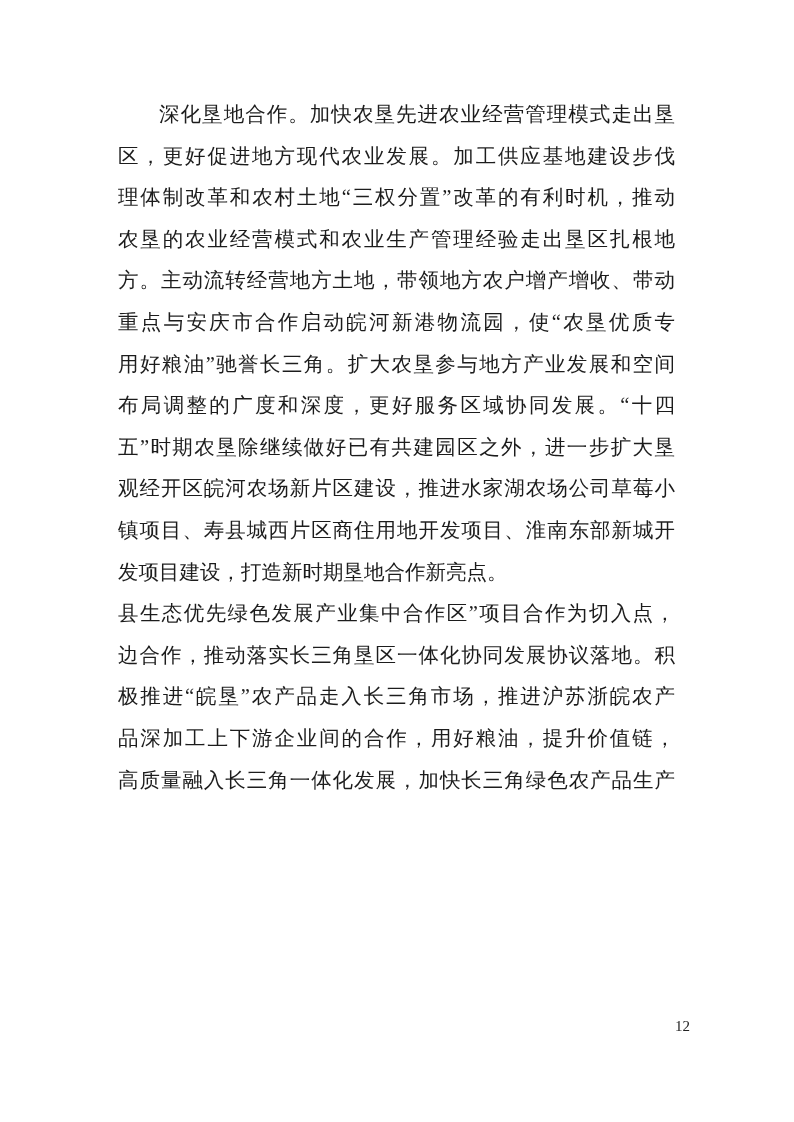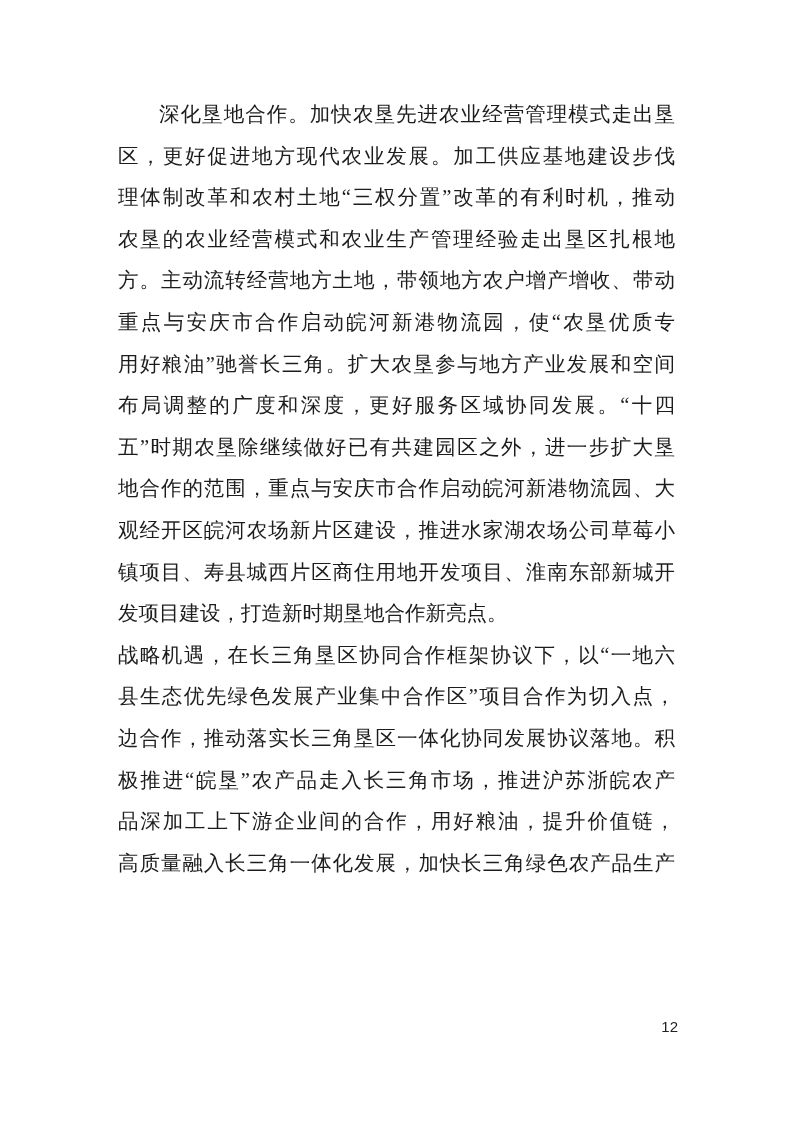--- a/index.html
+++ b/index.html
@@ -35,52 +35,50 @@
     white-space: nowrap;
   }
   .text-line.indent {
     text-indent: 2em;
   }
   .text-line.last {
     text-align-last: left;
   }
   .page-footer {
     position: absolute;
-    right: 116px;
+    right: 104px;
     top: 1018px;
     font-size: 15px;
     color: #222222;
-    font-family: Liberation Sans, sans-serif;
+    font-family: Liberation Serif, serif;
   }
 </style>
 </head>
 <body>
 
 <div class="page">
 
   <div class="text-block">
 
     <div class="paragraph">
       <div class="text-line indent">深化垦地合作。加快农垦先进农业经营管理模式走出垦</div>
       <div class="text-line">区，更好促进地方现代农业发展。加工供应基地建设步伐</div>
       <div class="text-line">理体制改革和农村土地“三权分置”改革的有利时机，推动</div>
       <div class="text-line">农垦的农业经营模式和农业生产管理经验走出垦区扎根地</div>
       <div class="text-line">方。主动流转经营地方土地，带领地方农户增产增收、带动</div>
       <div class="text-line">重点与安庆市合作启动皖河新港物流园，使“农垦优质专</div>
       <div class="text-line">用好粮油”驰誉长三角。扩大农垦参与地方产业发展和空间</div>
       <div class="text-line">布局调整的广度和深度，更好服务区域协同发展。“十四</div>
       <div class="text-line">五”时期农垦除继续做好已有共建园区之外，进一步扩大垦</div>
-      <div class="text-line">地合作的范围，重点与安庆市合作启动皖河新港物流园、大</div>
       <div class="text-line">观经开区皖河农场新片区建设，推进水家湖农场公司草莓小</div>
       <div class="text-line">镇项目、寿县城西片区商住用地开发项目、淮南东部新城开</div>
       <div class="text-line last">发项目建设，打造新时期垦地合作新亮点。</div>
     </div>
 
     <div class="paragraph">
-      <div class="text-line">战略机遇，在长三角垦区协同合作框架协议下，以“一地六</div>
       <div class="text-line">县生态优先绿色发展产业集中合作区”项目合作为切入点，</div>
       <div class="text-line">边合作，推动落实长三角垦区一体化协同发展协议落地。积</div>
       <div class="text-line">极推进“皖垦”农产品走入长三角市场，推进沪苏浙皖农产</div>
       <div class="text-line">品深加工上下游企业间的合作，用好粮油，提升价值链，</div>
       <div class="text-line">高质量融入长三角一体化发展，加快长三角绿色农产品生产</div>
     </div>
 
   </div>
 
   <div class="page-footer">

